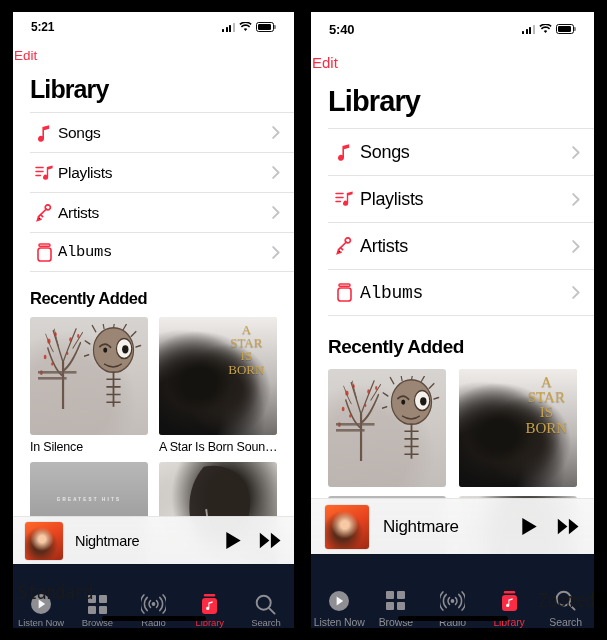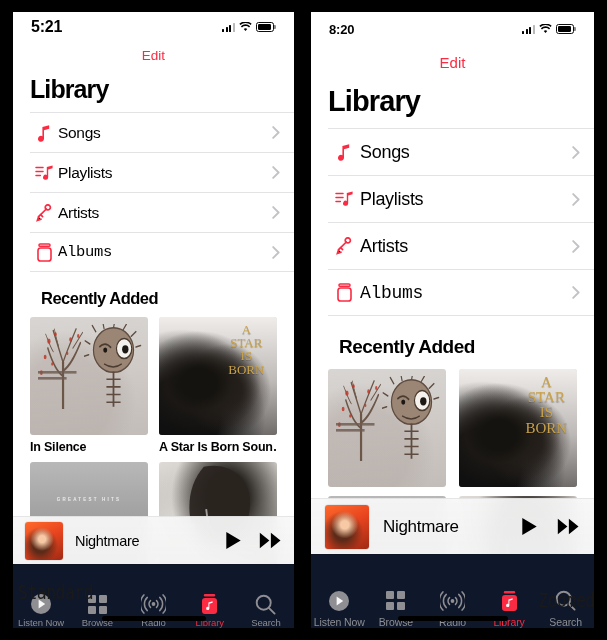--- a/index.html
+++ b/index.html
@@ -65,21 +65,21 @@
   .batt .fill {
     position: absolute; left: 1.6px; top: 1.6px; height: 6.8px; width: 13px;
     background: #000; border-radius: 1.3px;
   }
   .batt .tip {
     position: absolute; left: 18.3px; top: 3.4px; width: 1.4px; height: 3.4px;
     background: #000; opacity: .45; border-radius: 0 1px 1px 0;
   }
 
   
-  .edit-row { display: flex; justify-content: center; padding: 0 34px; }
+  .edit-row { display: flex; justify-content: flex-start; padding: 0 1px; }
   .edit-btn { color: #fa2b42; cursor: pointer; }
 
   
   .big-title {
     font-weight: bold;
     color: #000;
     letter-spacing: -0.9px;
     padding: 0 17px;
   }
 
@@ -101,30 +101,30 @@
     color: #fa2b42;
   }
   .lib-icon svg { display: block; }
   .lib-label { flex: 1 1 auto; color: #000; letter-spacing: -0.3px; }
   .chev { flex: 0 0 auto; color: #c3c3c7; display: flex; align-items: center; }
   .chev svg { display: block; }
 
   
   .section-title {
     font-weight: bold; color: #000; letter-spacing: -0.5px;
-    padding-left: 28px;
+    padding-left: 17px;
   }
   .grid { display: flex; gap: 12px; padding: 0 17px; }
   .cell { flex: 1 1 0; min-width: 0; }
   .art {
     width: 100%; aspect-ratio: 1/1; border-radius: 3px;
     position: relative; overflow: hidden; background: #cfcfcf;
   }
   .cell-title {
-    color: #000; font-weight: 700; white-space: nowrap;
+    color: #000; font-weight: 400; white-space: nowrap;
     overflow: hidden; letter-spacing: -0.2px;
   }
   .cell-sub {
     color: #8b8b8f; white-space: nowrap; overflow: hidden;
     letter-spacing: -0.2px;
   }
 
   
   .art-insilence {
     background:
@@ -225,21 +225,21 @@
     font-family: "DejaVu Sans Mono", monospace;
     color: #1a1a1a;
     letter-spacing: -0.6px;
     white-space: nowrap;
     transform: scaleX(.82);
   }
   #caption-standard { left: 18px; bottom: 36px; font-size: 20px; transform-origin: left bottom; }
   #caption-zoomed   { right: 12px; bottom: 28px; font-size: 20px; transform-origin: right bottom; }
 
   
-  #phone-standard .statusbar { font-size: 16px; height: 30px; }
+  #phone-standard .statusbar { font-size: 12px; height: 30px; }
   #phone-standard .edit-row { font-size: 13.5px; padding-top: 6px; }
   #phone-standard .big-title { font-size: 25px; padding-top: 12px; }
   #phone-standard .lib-list { margin-top: 8px; }
   #phone-standard .lib-row { height: 40px; }
   #phone-standard .lib-icon { width: 28px; }
   #phone-standard .lib-label { font-size: 15.5px; }
   #phone-standard .section-title { font-size: 16.5px; padding-top: 17px; padding-bottom: 9px; }
   #phone-standard .grid { gap: 11px; }
   #phone-standard .grid + .grid { margin-top: 8px; }
   #phone-standard .cell-title { font-size: 12.5px; margin-top: 5px; }
@@ -524,21 +524,21 @@
             <span class="tab-label">Search</span>
           </div>
           <div class="home-indicator"></div>
         </div>
       </div>
   </div>
 
   <div class="phone" id="phone-zoomed">
     <div class="screen">
         <div class="statusbar">
-          <div class="status-time">8:20</div>
+          <div class="status-time">5:40</div>
           <div class="status-right">
             <div class="sig">
               <i></i>
               <i></i>
               <i></i>
               <i></i>
             </div>
             <div class="wifi">
               <svg width="13" height="10" viewBox="0 0 13 10">
                 <path d="M6.5 8.9 4.75 6.95a2.7 2.7 0 0 1 3.5 0Z" fill="#000"></path>

